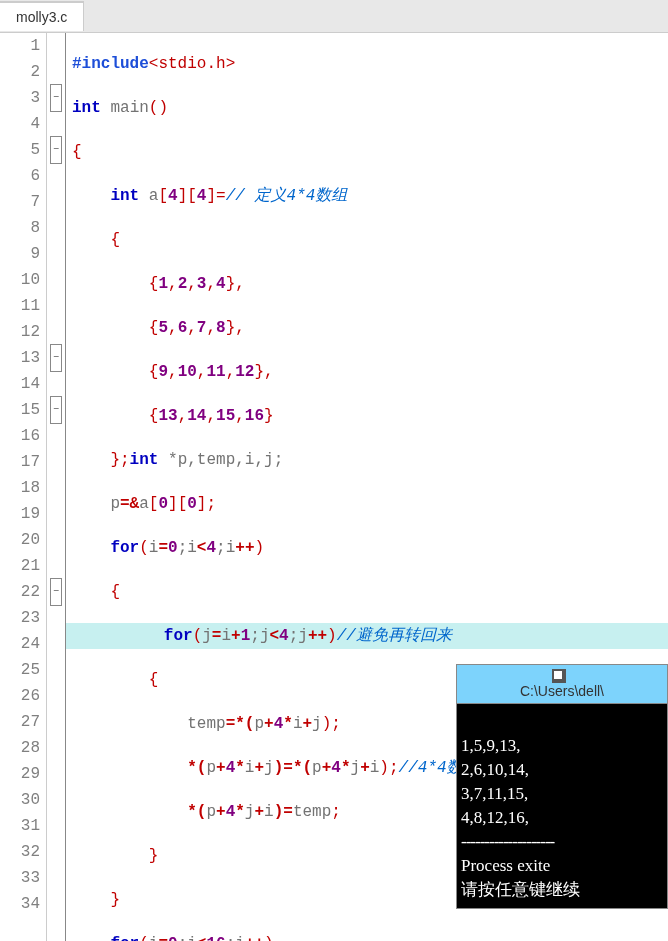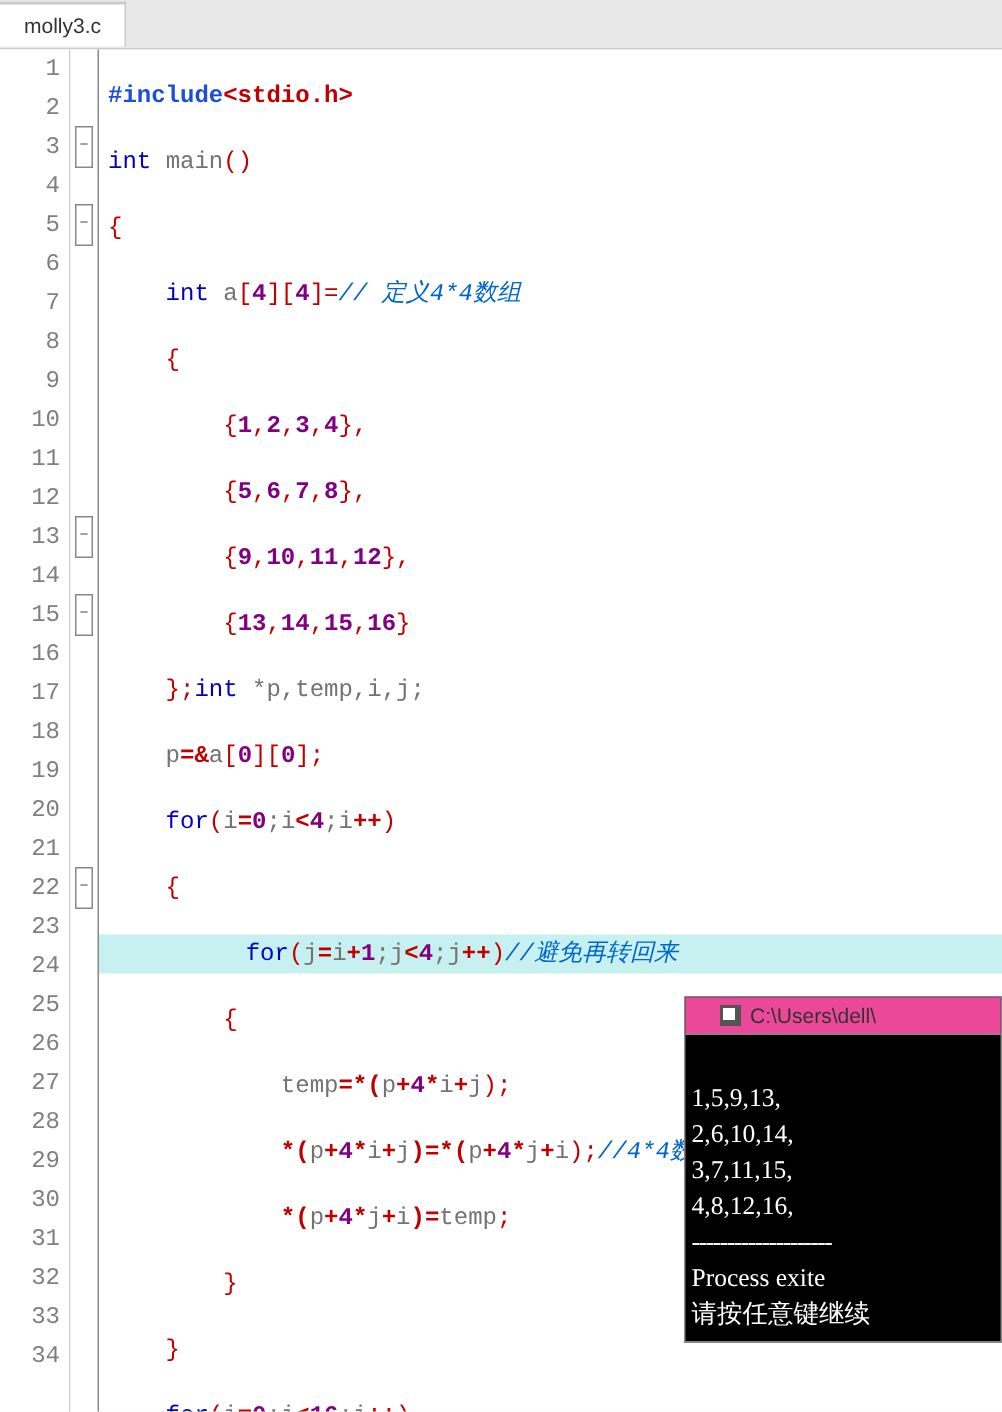--- a/index.html
+++ b/index.html
@@ -67,46 +67,47 @@
     background: #fff;
   }
   .code {
     flex: 1;
     padding-left: 6px;
     white-space: pre;
     font-size: 16px;
   }
   .code .line { height: 26px; line-height: 26px; }
   .hl { background: #c7f0f0; display: block; margin-left: -6px; padding-left: 21px; }
-  .kw   { color: #0000c0; font-weight: normal; }
+  .kw   { color: #0000c0; font-weight: bold; }
   .pp   { color: #1d4ed8; font-weight: bold; }
-  .ang  { color: #c00000; font-weight: bold; }
+  .ang  { color: #c00000; }
   .brk  { color: #c00000; }
   .num  { color: #800080; font-weight: bold; }
   .op   { color: #c00000; font-weight: bold; }
   .id   { color: #737373; }
   .cmt  { color: #0066cc; font-style: italic; }
 
   .console-win {
     position: absolute;
     right: 0px;
     top: 664px;
     width: 210px;
     border: 1px solid #888;
     background: #000;
     font-family: "Microsoft YaHei", sans-serif;
   }
   .console-title {
-    background: #ec4899;
+    background: #7dd3fc;
     color: #333;
     font-size: 14px;
     padding: 4px 23px;
     display: flex;
     align-items: center;
     border-bottom: 1px solid #888;
+    flex-direction: column;
   }
   .console-title .cicon {
     width: 14px; height: 14px;
     background: #555;
     margin-right: 6px;
     display: inline-block;
     position: relative;
   }
   .console-title .cicon::after {
     content: '';

